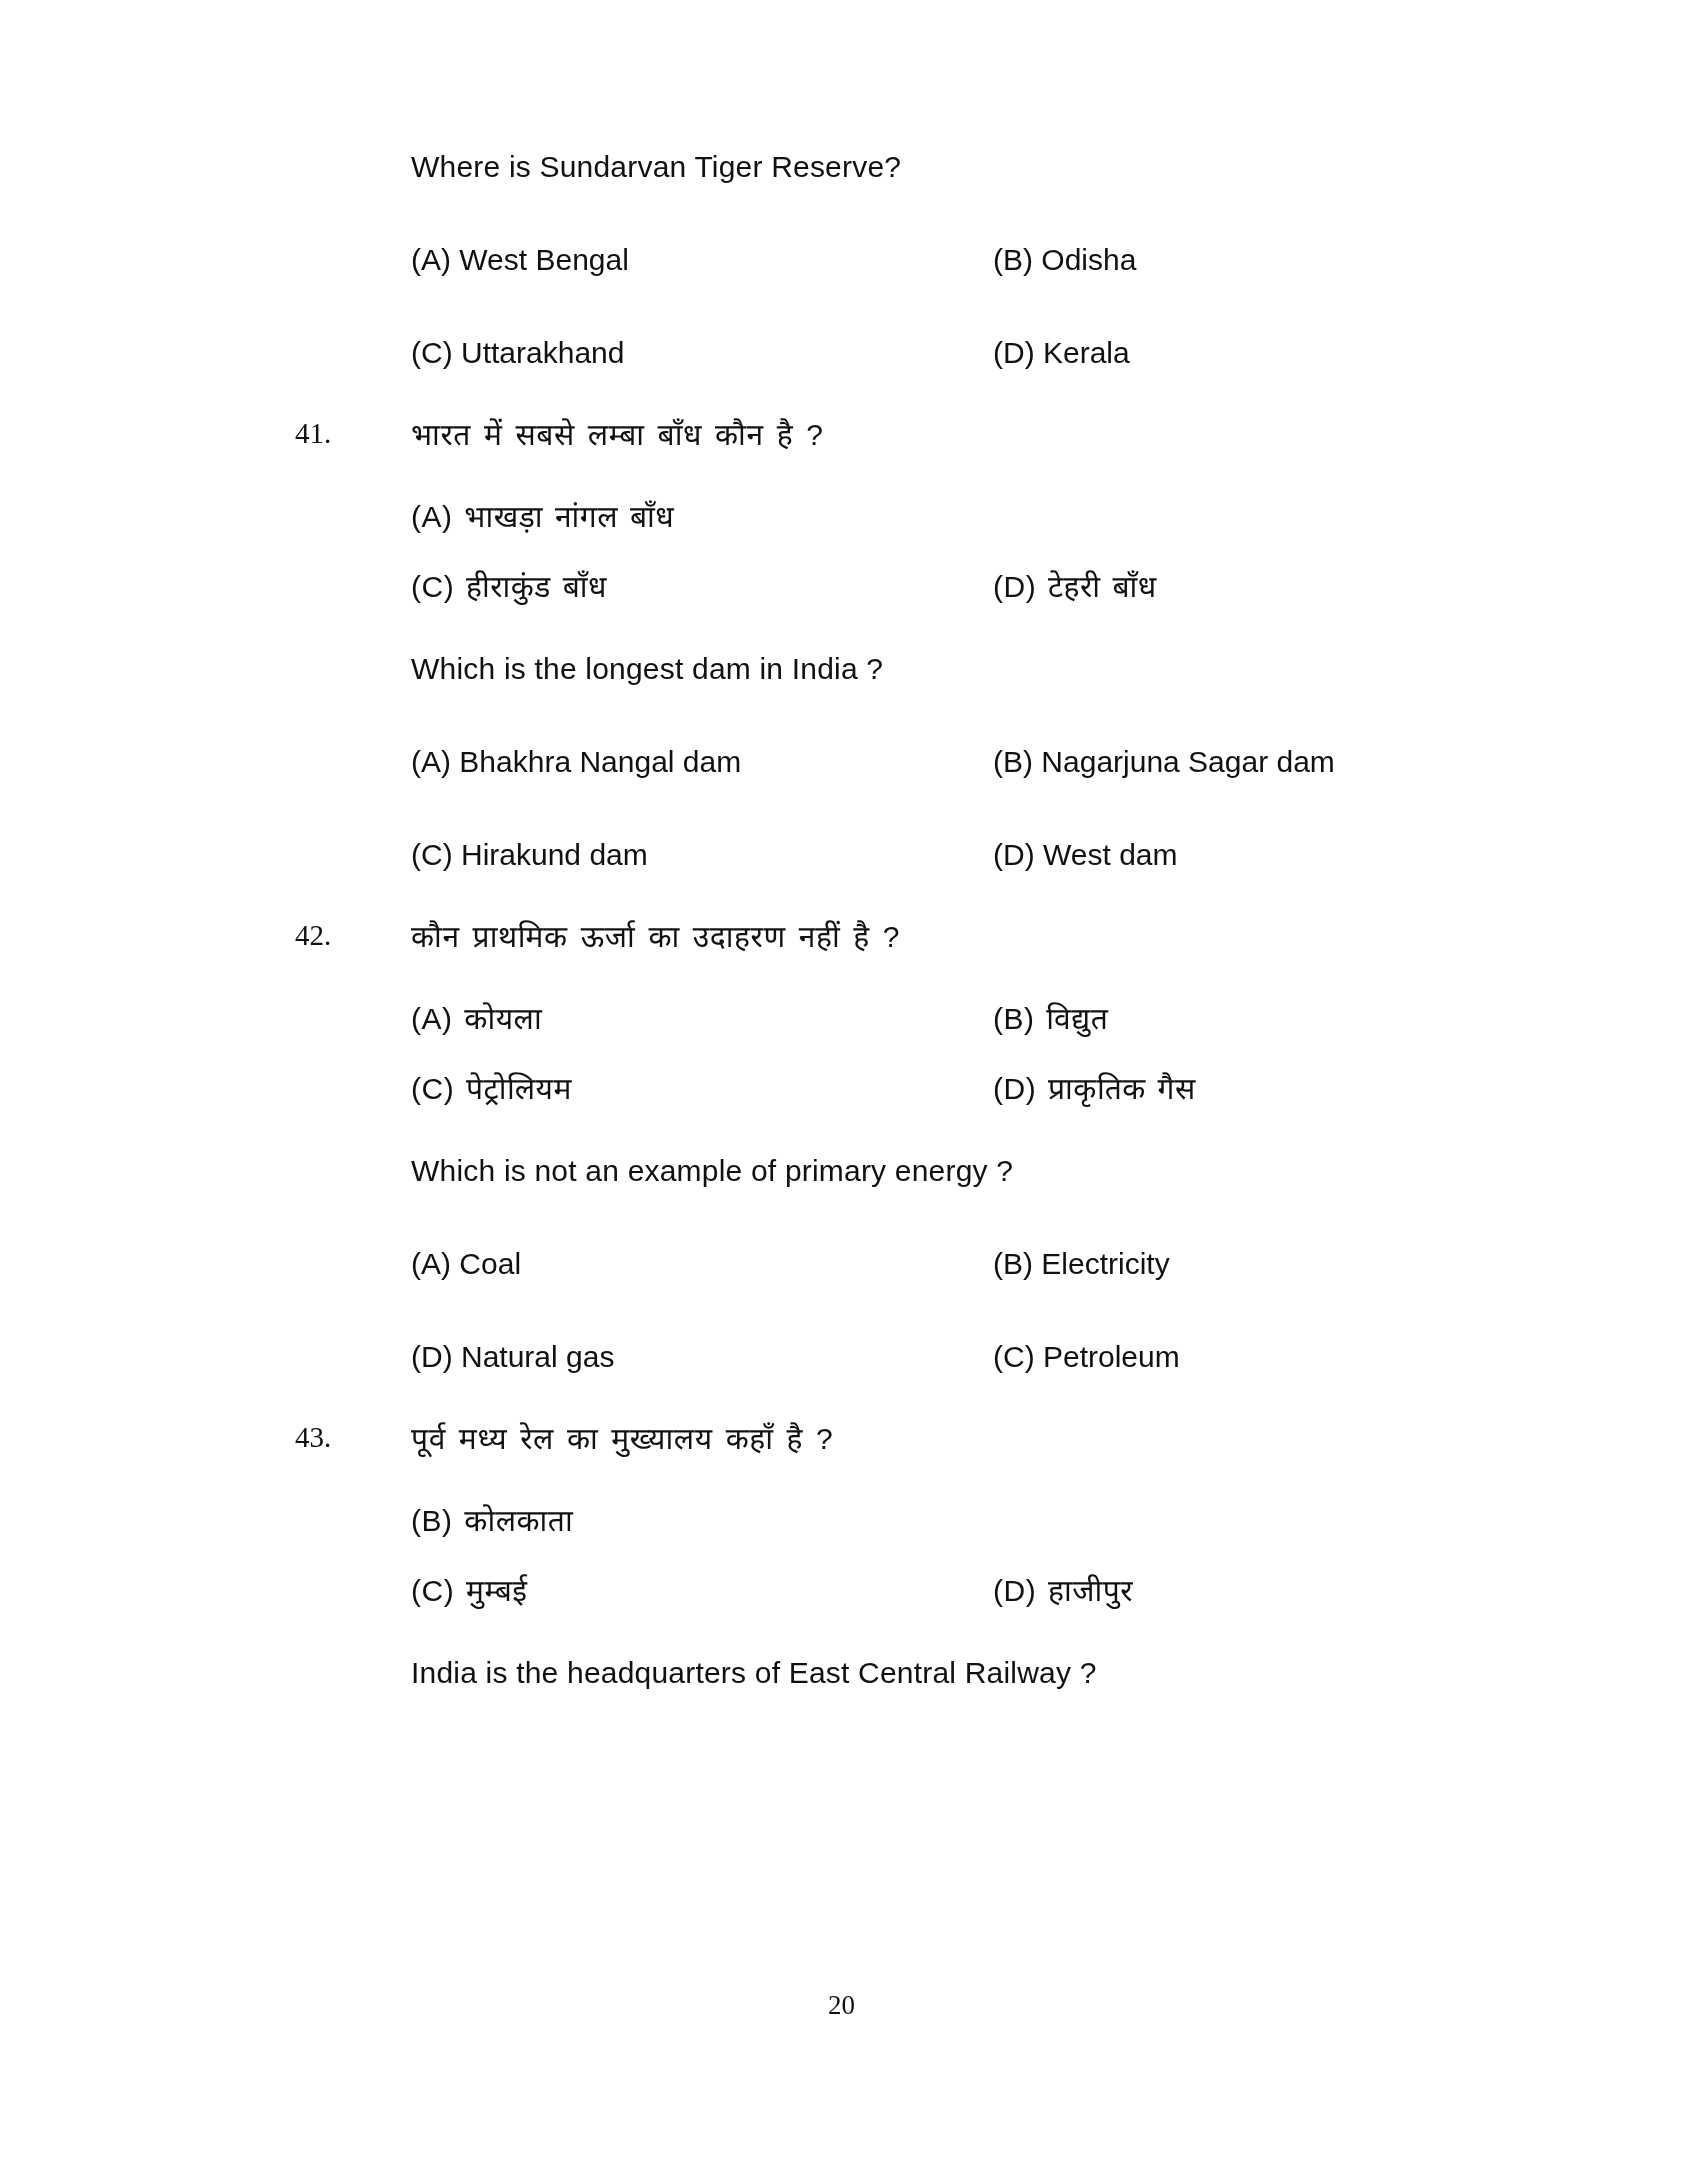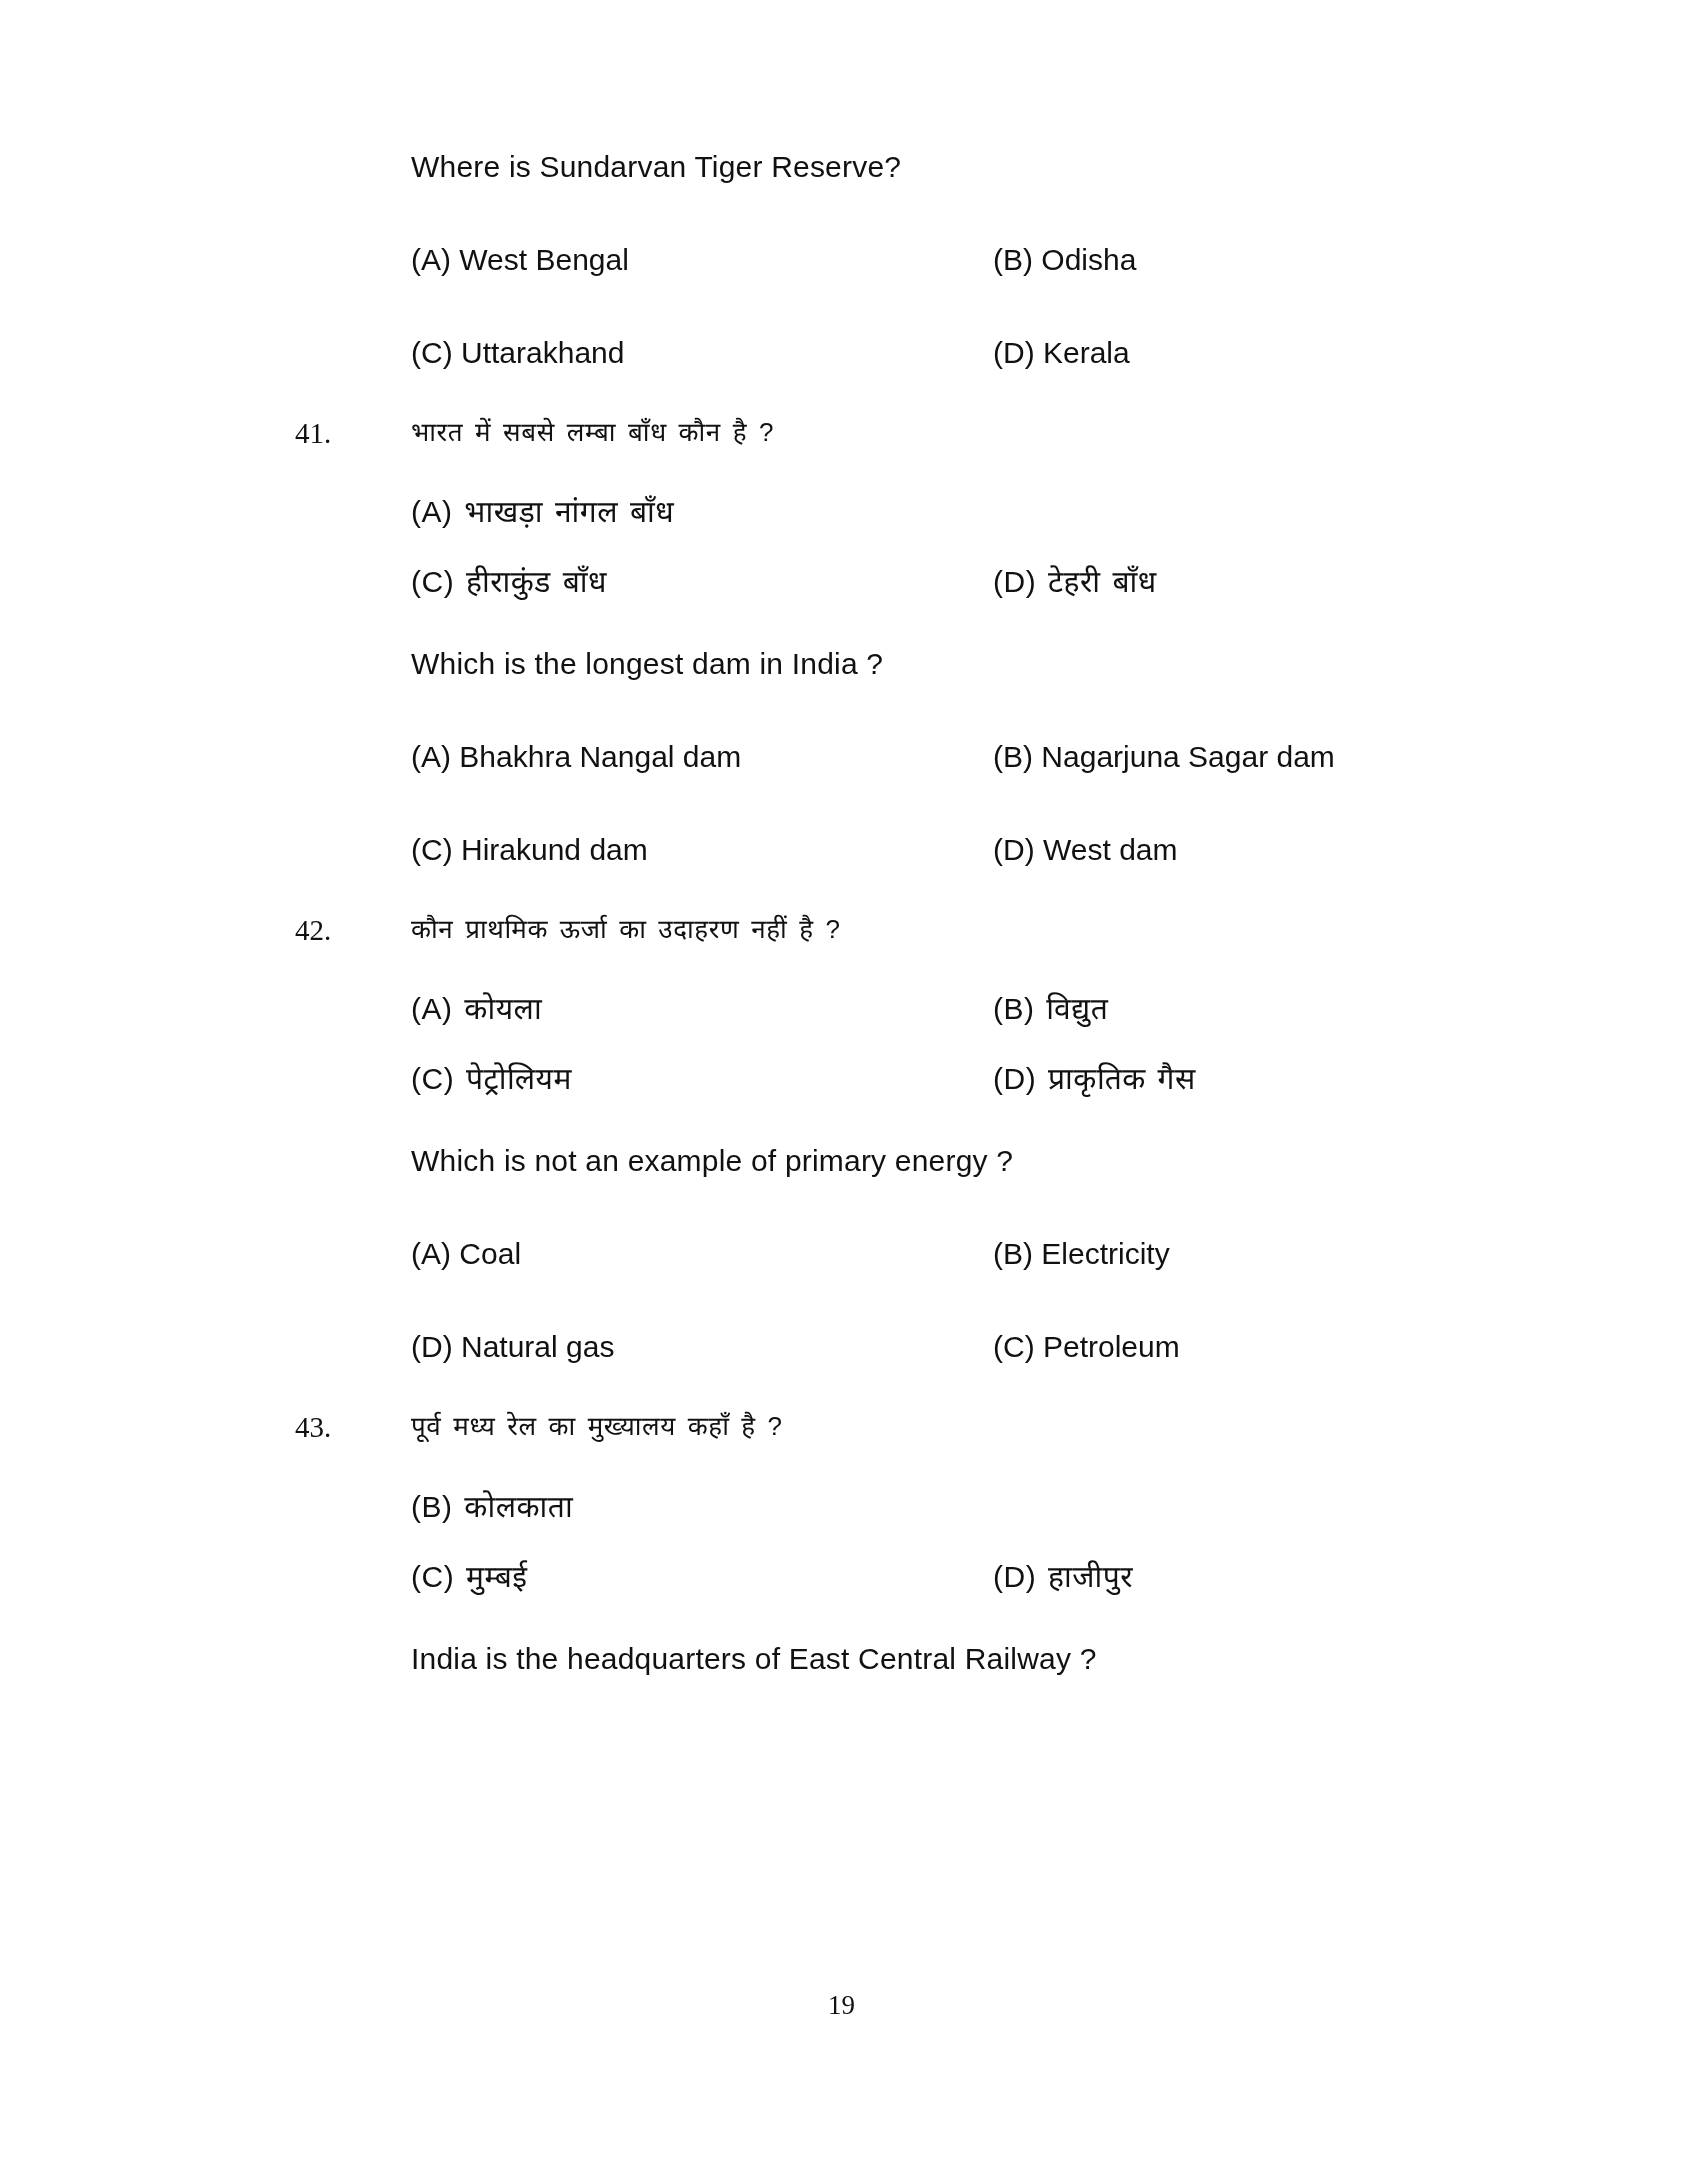--- a/index.html
+++ b/index.html
@@ -58,21 +58,21 @@
 
   .qtext {
     margin-left: 411px;
     font-size: 30px;
     line-height: 1.2;
     color: #111;
     letter-spacing: 0.1px;
   }
 
   .qtext.hi {
-    font-size: 26px;
+    font-size: 30px;
     letter-spacing: 0.6px;
     word-spacing: 4px;
   }
 
   .qtext.en {
     font-size: 30px;
     letter-spacing: 0.2px;
   }
 
   
@@ -286,15 +286,15 @@
         </div>
       </div>
       <div class="gap-md"></div>
       <div class="qrow">
         <div class="qtext en">India is the headquarters of East Central Railway ?</div>
       </div>
     </div>
 
   </div>
 
-  <div class="pagenum">19</div>
+  <div class="pagenum">20</div>
 </div>
 
 
 </body></html>

